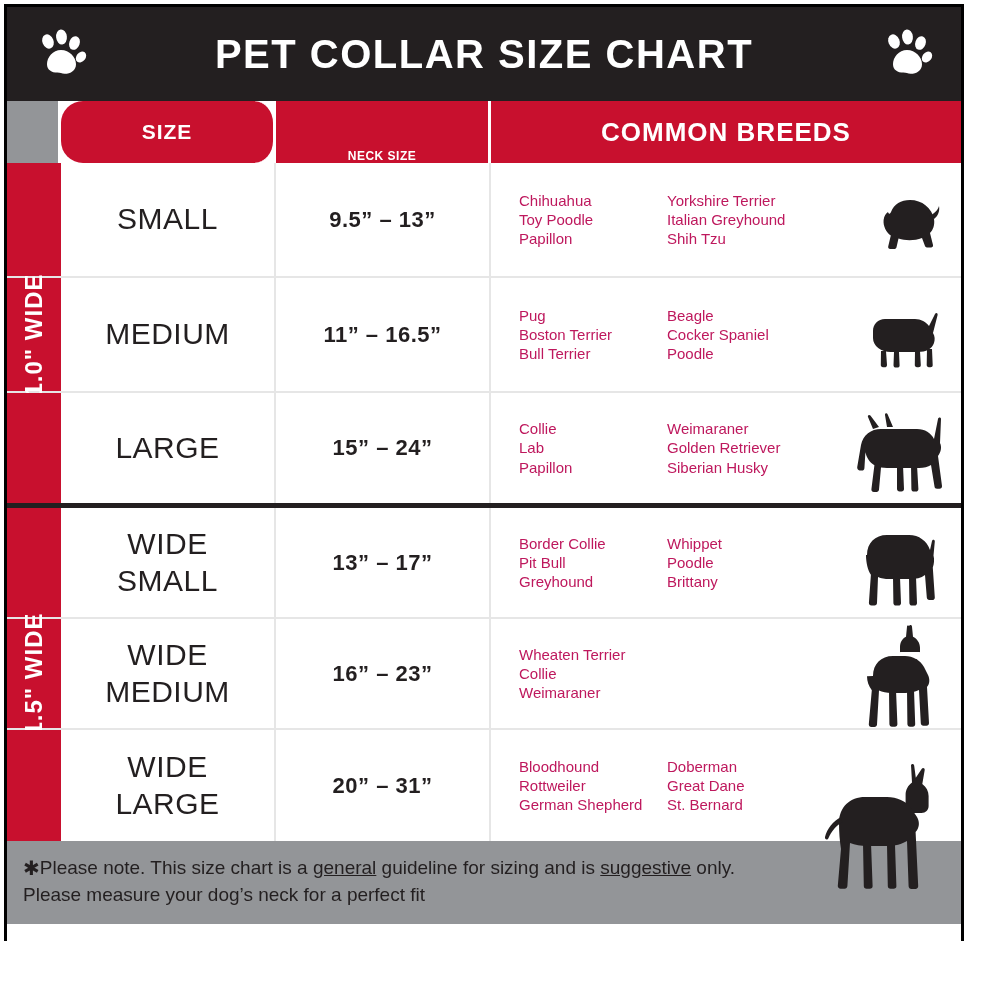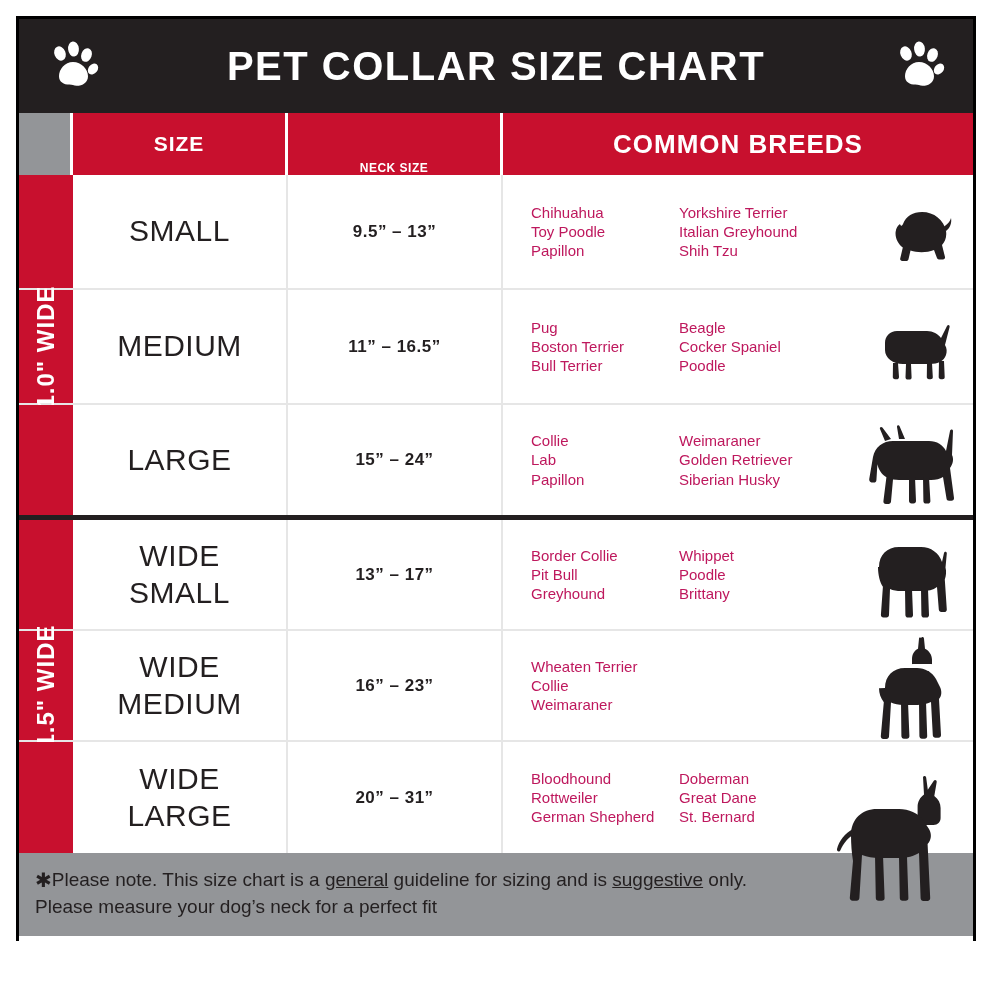--- a/index.html
+++ b/index.html
@@ -10,21 +10,21 @@
   body {
     font-family: "Liberation Sans", sans-serif;
     -webkit-font-smoothing: antialiased;
   }
   #chart {
     position: relative;
     width: 1000px;
     height: 941px;
     background: #ffffff;
     box-sizing: border-box;
-    padding: 16px;
+    padding: 4px;
   }
   .frame {
     position: relative;
     width: 960px;
     height: 960px;
     border: 3px solid #000000;
     box-sizing: border-box;
     overflow: hidden;
     background: #ffffff;
   }
@@ -53,21 +53,21 @@
     height: 52px;
   }
   .paw.left { left: 28px; }
   .paw.right { right: 28px; }
   .row {
     display: flex;
     width: 100%;
     box-sizing: border-box;
   }
   .col-side  { width: 54px;  flex: 0 0 54px; }
-  .col-size  { width: 215px; flex: 0 0 215px; }
+  .col-size  { width: 215px; flex: 0 0 215px; border-radius: 22px; }
   .col-len   { width: 215x;  flex: 0 0 215px; }
   .col-breed { flex: 1 1 auto; }
 
   
   .thead {
     height: 62px;
     background: #ffffff;
   }
   .thead .cell {
     background: #c8102e;
@@ -130,21 +130,21 @@
     border-right: 2px solid #e6e6e6;
     box-sizing: border-box;
     line-height: 1.22;
     text-align: center;
   }
   .len-cell {
     flex: 0 0 215px;
     display: flex;
     align-items: center;
     justify-content: center;
-    font-size: 17px;
+    font-size: 22px;
     font-weight: bold;
     color: #231f20;
     border-right: 2px solid #e6e6e6;
     box-sizing: border-box;
     letter-spacing: .5px;
   }
   .breed-cell {
     flex: 1 1 auto;
     position: relative;
     display: flex;

